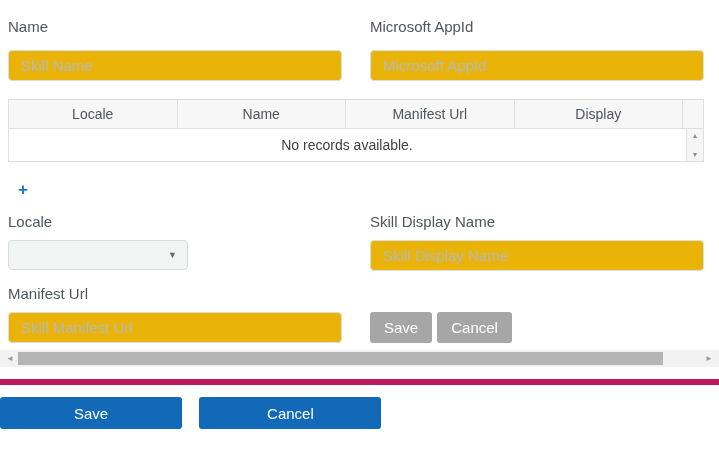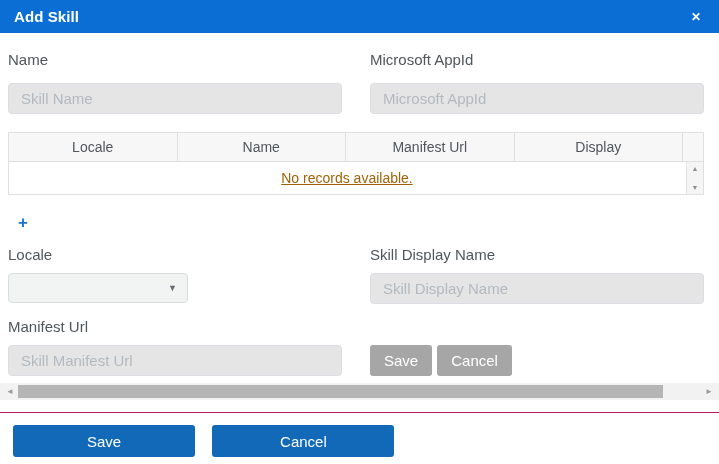--- a/index.html
+++ b/index.html
@@ -59,21 +59,21 @@
   .text-input {
     width: 100%;
     height: 31px;
     border: 1px solid #dadde1;
     border-radius: 4px;
     padding: 0 12px;
     font-family: "Liberation Sans", "DejaVu Sans", sans-serif;
     font-size: 15px;
     color: #444;
     outline: none;
-    background: #e5e5e5;
+    background: #eab308;
   }
   .text-input::placeholder { color: #b3b9c0; opacity: 1; }
   
   .grid {
     margin-top: 18px;
     border: 1px solid #dde0e3;
   }
   .grid-header {
     display: flex;
     height: 29px;
@@ -95,22 +95,21 @@
     height: 32px;
     background: #fff;
   }
   .grid-empty {
     position: absolute;
     left: 0; right: 18px; top: 0; bottom: 0;
     display: flex;
     align-items: center;
     justify-content: center;
     font-size: 14px;
-    color: #a16207;
-    text-decoration: underline;
+    color: #404040;
   }
   .vscroll {
     position: absolute;
     top: 0; right: 0; bottom: 0;
     width: 17px;
     background: #f5f5f5;
     border-left: 1px solid #e4e4e4;
     display: flex;
     flex-direction: column;
     align-items: center;
@@ -199,48 +198,42 @@
     left: 18px;
     right: 56px;
     top: 2px;
     bottom: 2px;
     background: #b5b5b5;
     cursor: pointer;
   }
   
   .dialog-footer {
     margin-top: 12px;
-    border-top: 1px solid #be185d;
-    padding: 12px 0 0 13px;
+    border-top: 6px solid #be185d;
+    padding: 12px 0 0 0;
     flex: none;
   }
   .blue-btn {
     width: 182px;
     height: 32px;
     background: #1169b8;
     color: #ffffff;
     border: none;
     border-radius: 3px;
     font-family: "Liberation Sans", "DejaVu Sans", sans-serif;
     font-size: 15px;
     cursor: pointer;
     margin-right: 13px;
   }
 </style>
 </head>
 <body>
 
 <div class="dialog">
 
-  <div class="dialog-header">
-    <span class="dialog-title">Add Skill</span>
-    <button class="close-btn">
-      <span>✕</span>
-    </button>
-  </div>
 
   <div class="dialog-body">
 
     
     <div class="form-row row1">
       <div class="col">
         <label class="field-label">Name</label>
         <input class="text-input" type="text" placeholder="Skill Name" style="">
       </div>
       <div class="col">

